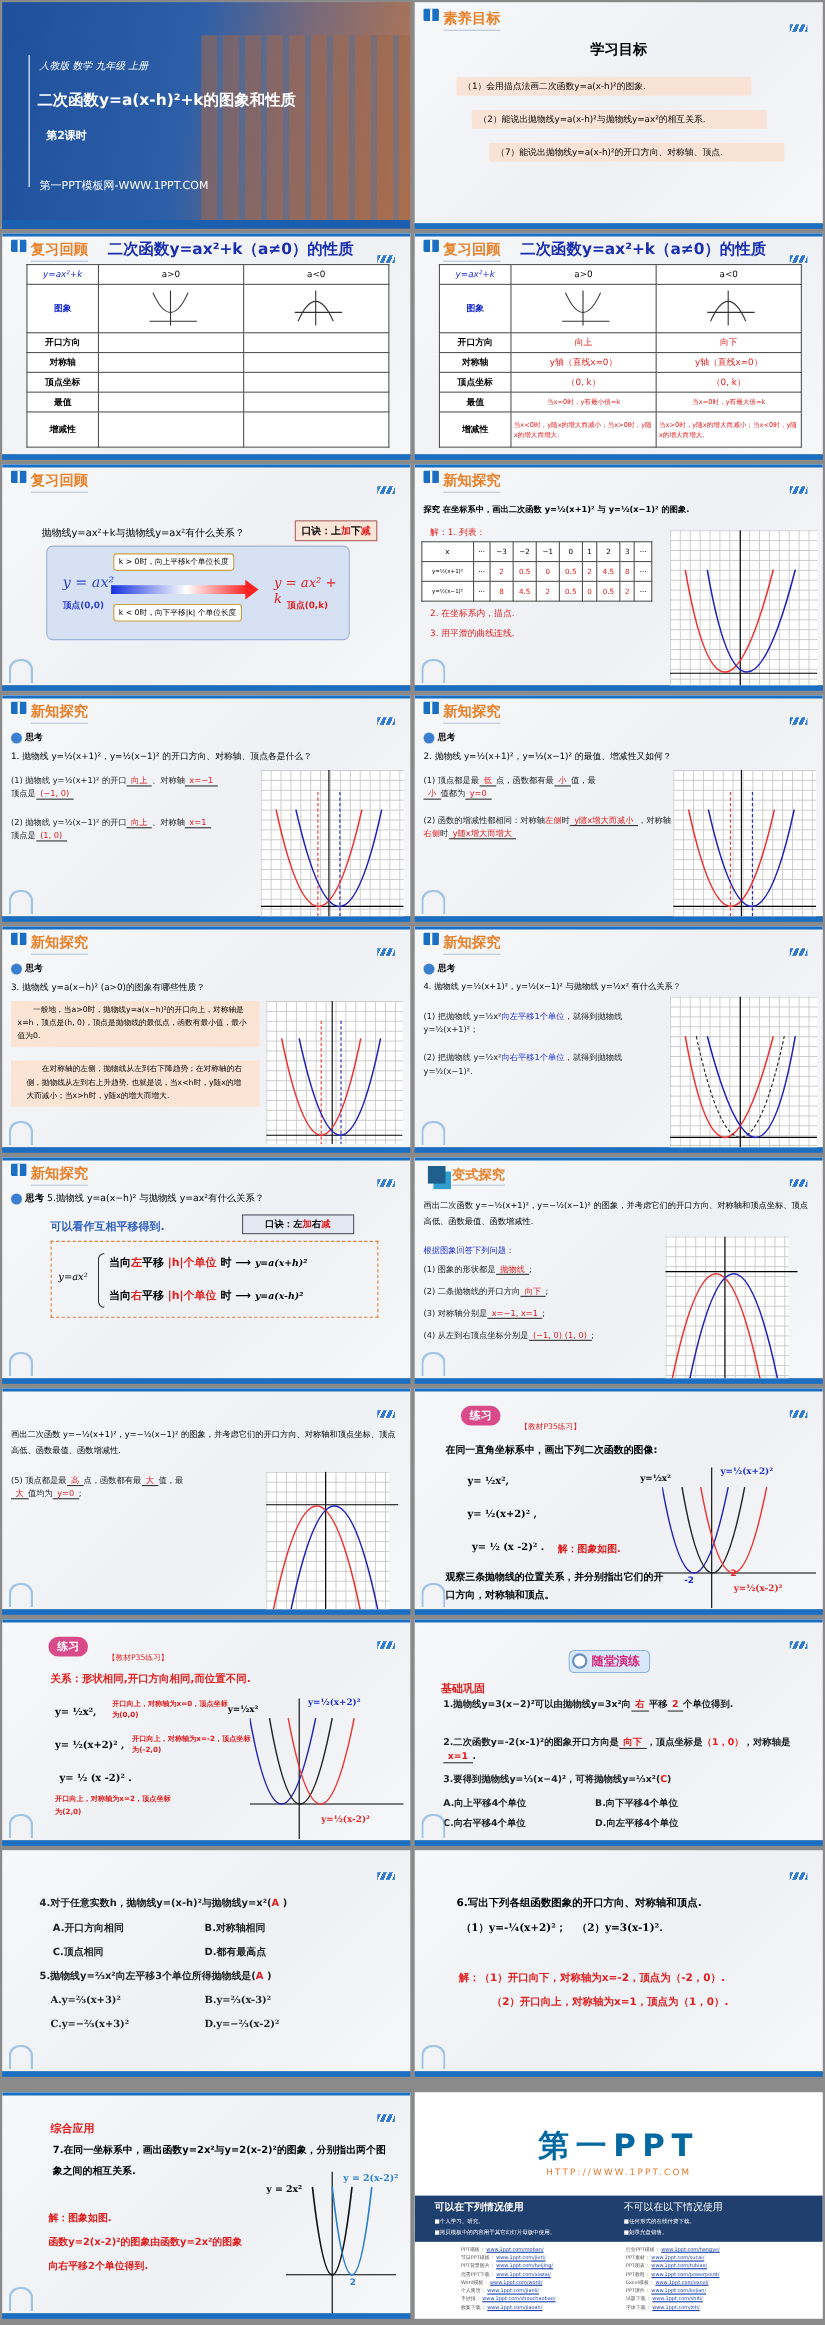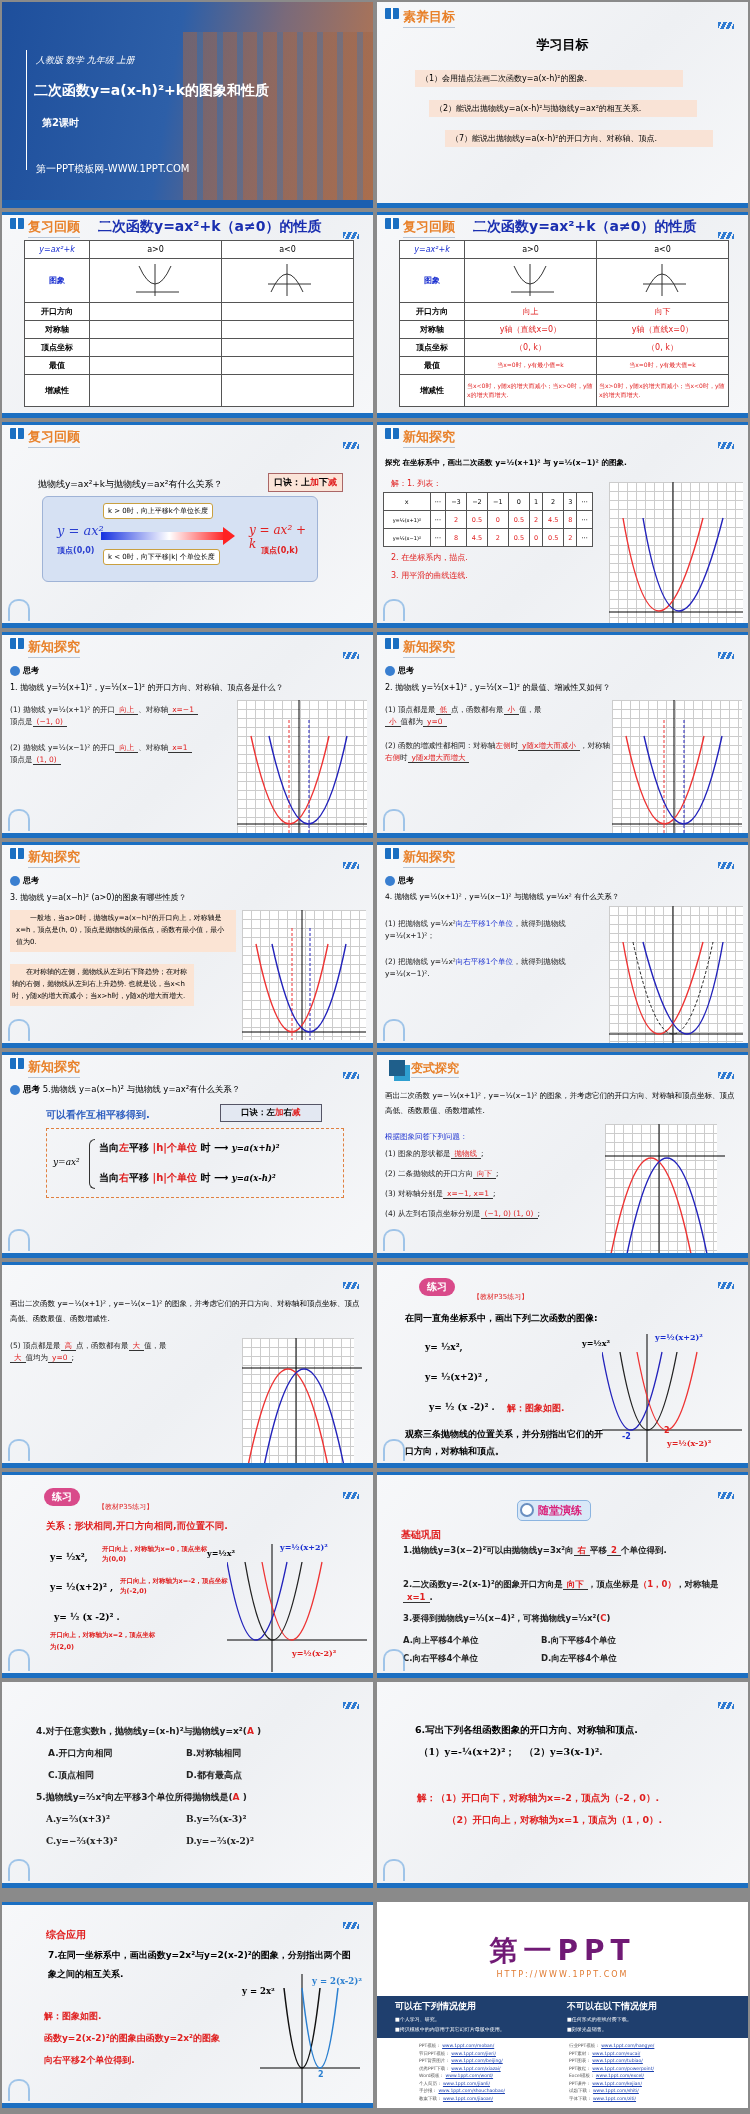--- a/index.html
+++ b/index.html
@@ -292,21 +292,21 @@
 <div class="slide" style="left:2px;top:842px">
   <div class="topbar"></div>
   <div class="hdr">
       <span class="book"></span>
       <span class="t">新知探究</span>
     </div>
   <div class="stripes"></div>
   <div style="position:absolute;left:8px;top:33px;font-size:8px;font-weight:bold"><span style="display:inline-block;width:10px;height:10px;border-radius:50%;background:#3a7fd0;vertical-align:middle;margin-right:3px"></span><span>思考</span></div>
   <div style="position:absolute;left:8px;top:50px;font-size:8px">3. 抛物线 y=a(x−h)² (a&gt;0)的图象有哪些性质？</div>
   <div style="position:absolute;left:8px;top:68px;width:226px;background:#fbe4d4;font-size:7px;line-height:1.7;padding:3px 6px;text-indent:14px">一般地，当a&gt;0时，抛物线y=a(x−h)²的开口向上，对称轴是x=h，顶点是(h, 0)，顶点是抛物线的最低点，函数有最小值，最小值为0.</div>
-  <div style="position:absolute;left:8px;top:122px;width:184px;background:#fbe4d4;font-size:7px;line-height:1.7;padding:3px 2px;text-indent:14px">在对称轴的左侧，抛物线从左到右下降趋势；在对称轴的右侧，抛物线从左到右上升趋势. 也就是说，当x&lt;h时，y随x的增大而减小；当x&gt;h时，y随x的增大而增大.</div>
+  <div style="position:absolute;left:8px;top:122px;width:226px;background:#fbe4d4;font-size:7px;line-height:1.7;padding:3px 14px;text-indent:14px">在对称轴的左侧，抛物线从左到右下降趋势；在对称轴的右侧，抛物线从左到右上升趋势. 也就是说，当x&lt;h时，y随x的增大而减小；当x&gt;h时，y随x的增大而增大.</div>
   <div class="grid" style="left:240px;top:68px;width:124px;height:130px"></div>
   <svg style="left:240px;top:68px" width="124" height="130" viewBox="0 0 124 130">
       <line x1="0" y1="122" x2="124" y2="122" stroke="#000"></line>
       <line x1="60" y1="0" x2="60" y2="130" stroke="#000"></line>
       <line x1="50" y1="18" x2="50" y2="130" stroke="#e33" stroke-dasharray="3,2"></line>
       <line x1="68" y1="18" x2="68" y2="130" stroke="#22b" stroke-dasharray="3,2"></line>
       <path d="M14 34 Q50 210 86 34" fill="none" stroke="#e33" stroke-width="1.4"></path>
       <path d="M30 34 Q68 210 104 34" fill="none" stroke="#22b" stroke-width="1.4"></path>
     </svg>
   <div class="bl"></div>
@@ -495,27 +495,27 @@
       <path d="M24 14 Q42 174 60 14" fill="none" stroke="#111" stroke-width="1.5"></path>
       <path d="M42 14 Q60 174 78 14" fill="none" stroke="#2a7fd0" stroke-width="1.5"></path>
     </svg>
   <div style="position:absolute;left:240px;top:84px;font-size:8.5px;font-weight:bold;font-family:'DejaVu Serif',serif">y = 2x²</div>
   <div style="position:absolute;left:310px;top:74px;font-size:8.5px;font-weight:bold;color:#2a7fd0;font-family:'DejaVu Serif',serif">y = 2(x-2)²</div>
   <div style="position:absolute;left:316px;top:168px;font-size:8px;font-weight:bold;color:#2a7fd0">2</div>
   <div class="bl"></div>
 </div>
 
 <div class="slide" style="left:377px;top:1902px;background:#fff;border-bottom:none">
-  <div style="position:absolute;left:0;width:100%;text-align:center;top:30px;font-size:28px;font-weight:bold;color:#701a75;letter-spacing:6px">第一PPT</div>
+  <div style="position:absolute;left:0;width:100%;text-align:center;top:30px;font-size:28px;font-weight:bold;color:#0369a1;letter-spacing:6px">第一PPT</div>
   <div style="position:absolute;left:0;width:100%;text-align:center;top:68px;font-size:8px;color:#e07a30;letter-spacing:2px">HTTP://WWW.1PPT.COM</div>
   <div style="position:absolute;left:0;top:94px;width:100%;height:42px;background:#1f3f6e;color:#fff">
     <div style="position:absolute;left:18px;top:4px;font-size:9px;font-weight:bold">可以在下列情况使用</div>
     <div style="position:absolute;left:18px;top:20px;font-size:5px">■个人学习、研究。</div>
     <div style="position:absolute;left:18px;top:30px;font-size:5px">■拷贝模板中的内容用于其它幻灯片母版中使用。</div>
-    <div style="position:absolute;left:190px;top:4px;font-size:9px;font-weight:bold">不可以在以下情况使用</div>
+    <div style="position:absolute;left:190px;top:4px;font-size:9px;font-weight:normal">不可以在以下情况使用</div>
     <div style="position:absolute;left:190px;top:20px;font-size:5px">■任何形式的在线付费下载。</div>
     <div style="position:absolute;left:190px;top:30px;font-size:5px">■刻录光盘销售。</div>
   </div>
   <div style="position:absolute;left:42px;top:140px;font-size:4.5px;line-height:7.5px;color:#555">
     <div><span>PPT模板：</span> <a style="color:#1a3fb0;text-decoration:underline">www.1ppt.com/moban/</a></div>
     <div><span>节日PPT模板：</span> <a style="color:#1a3fb0;text-decoration:underline">www.1ppt.com/jieri/</a></div>
     <div><span>PPT背景图片：</span> <a style="color:#1a3fb0;text-decoration:underline">www.1ppt.com/beijing/</a></div>
     <div><span>优秀PPT下载：</span> <a style="color:#1a3fb0;text-decoration:underline">www.1ppt.com/xiazai/</a></div>
     <div><span>Word模板：</span> <a style="color:#1a3fb0;text-decoration:underline">www.1ppt.com/word/</a></div>
     <div><span>个人简历：</span> <a style="color:#1a3fb0;text-decoration:underline">www.1ppt.com/jianli/</a></div>

